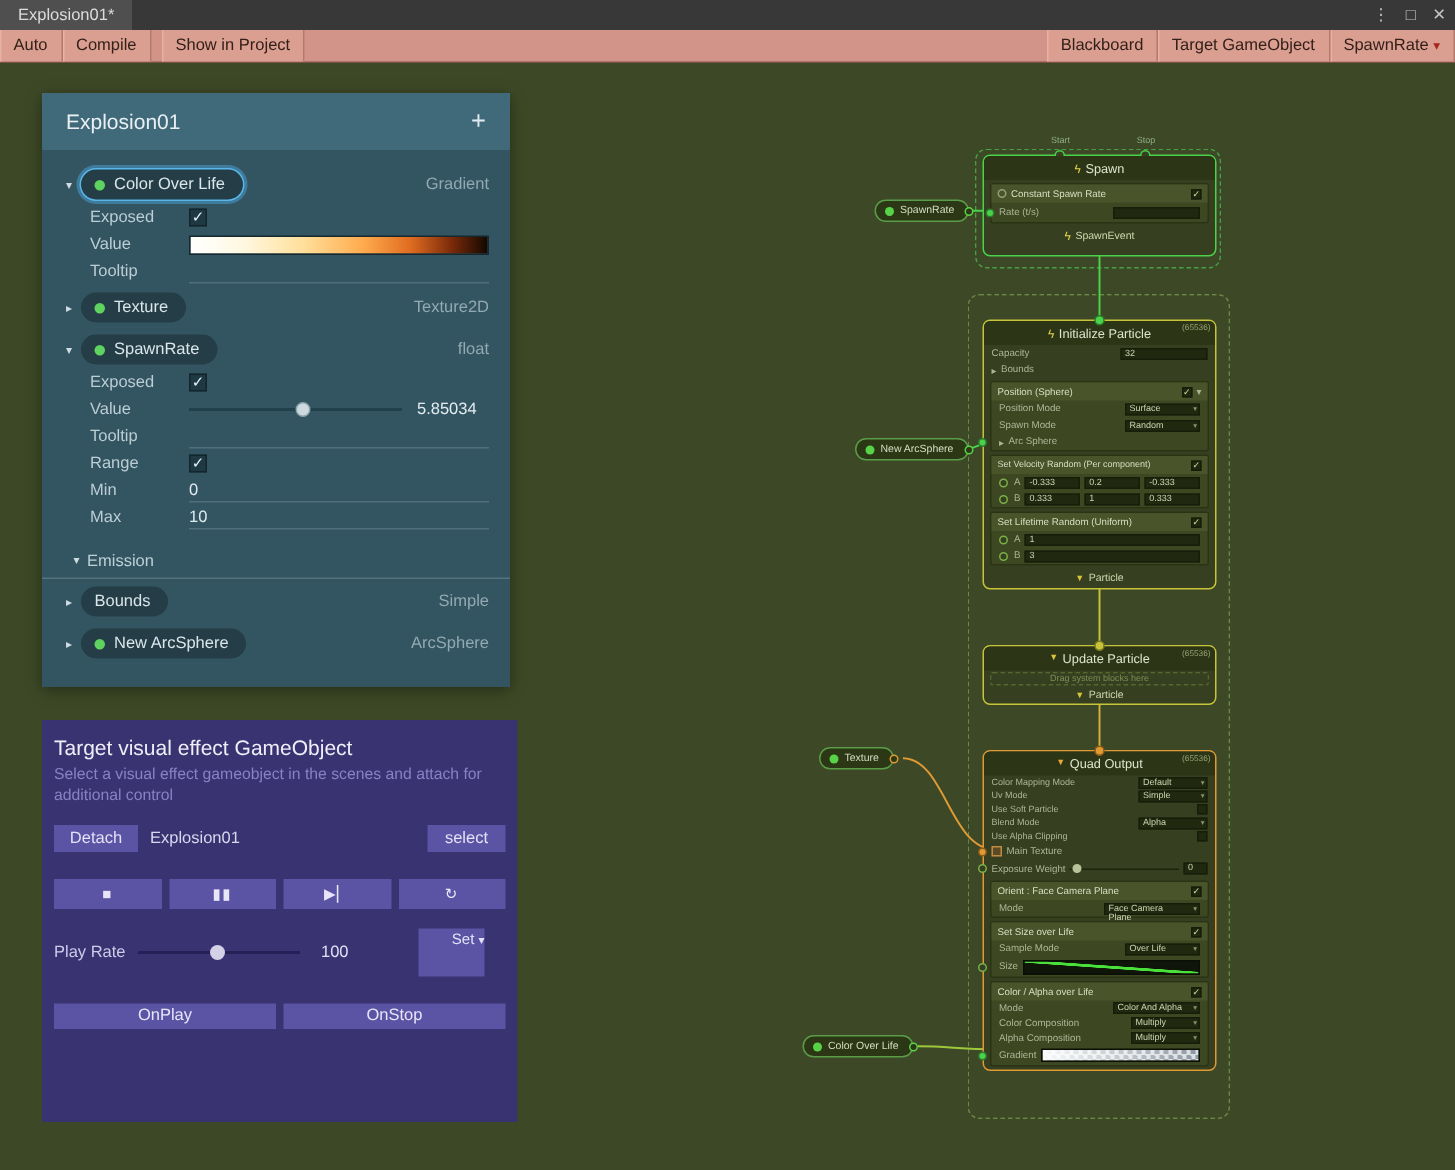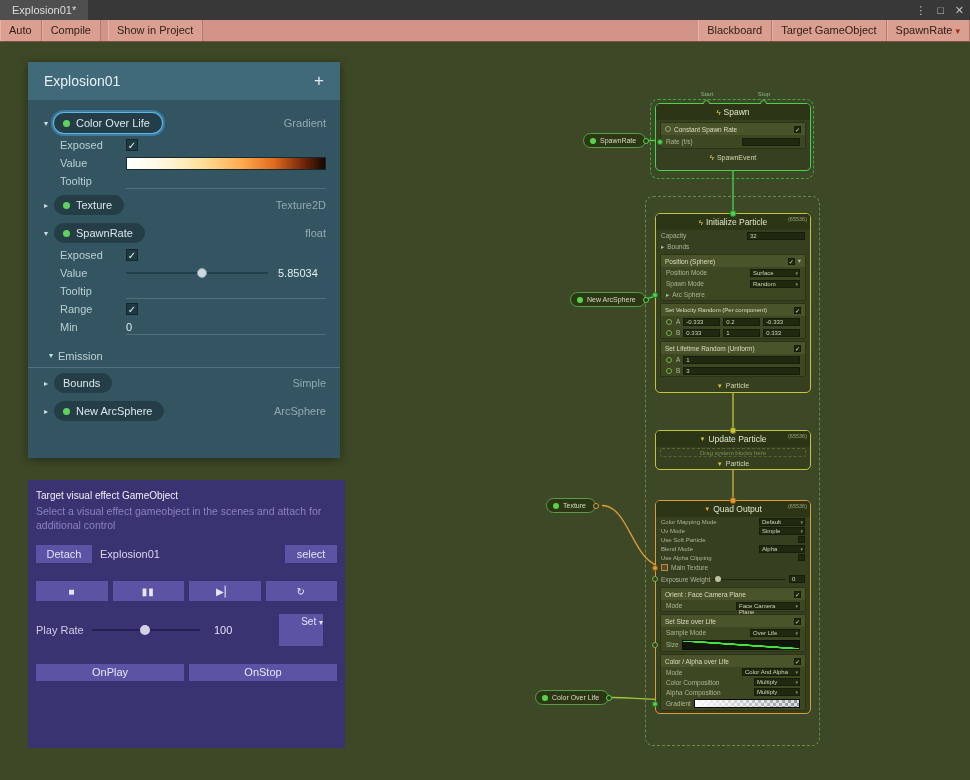--- a/index.html
+++ b/index.html
@@ -89,21 +89,21 @@
   .bb-underline { flex:1; height:15px; border-bottom:1px solid #4e6f7b; color:#dfe9ee; font-size:11px; line-height:15px; }
   .bb-gradbar { flex:1; height:13px; border:1px solid #17282e; background:linear-gradient(90deg,#ffffff 0%,#fff8e0 18%,#ffdf9a 38%,#ffab4e 58%,#e06c20 74%,#7a2a0a 88%,#120800 100%); }
   .bb-slider { flex:1; position:relative; height:14px; margin-right:10px; }
   .bb-slider .track { position:absolute; left:0; right:0; top:6px; height:2px; background:#20404b; }
   .bb-slider .thumb { position:absolute; top:2px; width:10px; height:10px; border-radius:50%; background:#cdd9de; border:1px solid #8fa5ad; }
   .bb-val { width:48px; color:#e2ecf0; font-size:11px; flex:none; }
   .bb-cat { height:24px; display:flex; align-items:center; padding:0 14px 0 16px; color:#bfd0d6; font-size:11px; border-bottom:1px solid rgba(130,160,170,.4); margin-top:8px; }
 
   
   .target { position:absolute; left:28px; top:480px; width:317px; height:268px; background:#3a3371; padding:8px 6px; z-index:5; }
-  .tg-title { color:#eeedf8; font-size:10px; margin:2px 0 4px 2px; }
+  .tg-title { color:#eeedf8; font-size:14px; margin:2px 0 4px 2px; }
   .tg-sub { color:#8981c4; font-size:10.5px; line-height:1.3; margin:0 2px 13px 2px; }
   .tg-row1 { display:flex; align-items:center; gap:8px; margin:0 2px 18px 2px;justify-content:center; }
   .tg-btn { background:#5b54a4; color:#e4e1f6; font-size:11px; text-align:center; height:18px; line-height:18px; }
   .w-detach { width:56px; }
   .objname { flex:1; color:#d9d6ee; font-size:11px; text-align:left; }
   .w-select { width:52px; }
   .tg-playrow { display:flex; gap:5px; margin:0 2px 13px 2px; }
   .tg-play-btn { flex:1; height:20px; background:#5b54a4; color:#e8e5f8; display:flex; align-items:center; justify-content:center; font-size:10px; letter-spacing:1px; }
   .tg-raterow { display:flex; align-items:center; margin:0 16px 18px 2px; }
   .tg-rate-label { width:56px; color:#cfcae9; font-size:11px; flex:none; }
@@ -487,20 +487,26 @@
       <span class="bb-field">
           <span class="bb-check">✓</span>
         </span>
     </div>
     <div class="bb-sub">
       <span class="bb-sub-label">Min</span>
       <span class="bb-field">
           <span class="bb-underline">0</span>
         </span>
     </div>
+    <div class="bb-sub">
+      <span class="bb-sub-label">Max</span>
+      <span class="bb-field">
+          <span class="bb-underline">10</span>
+        </span>
+    </div>
 
     <div class="bb-cat">
       <span class="bb-fold" style="width:14px;">▾</span>
       <span>Emission</span>
     </div>
 
     <div class="bb-param">
       <span class="bb-fold">▸</span>
       <span class="bb-pill">
         <span>Bounds</span>

